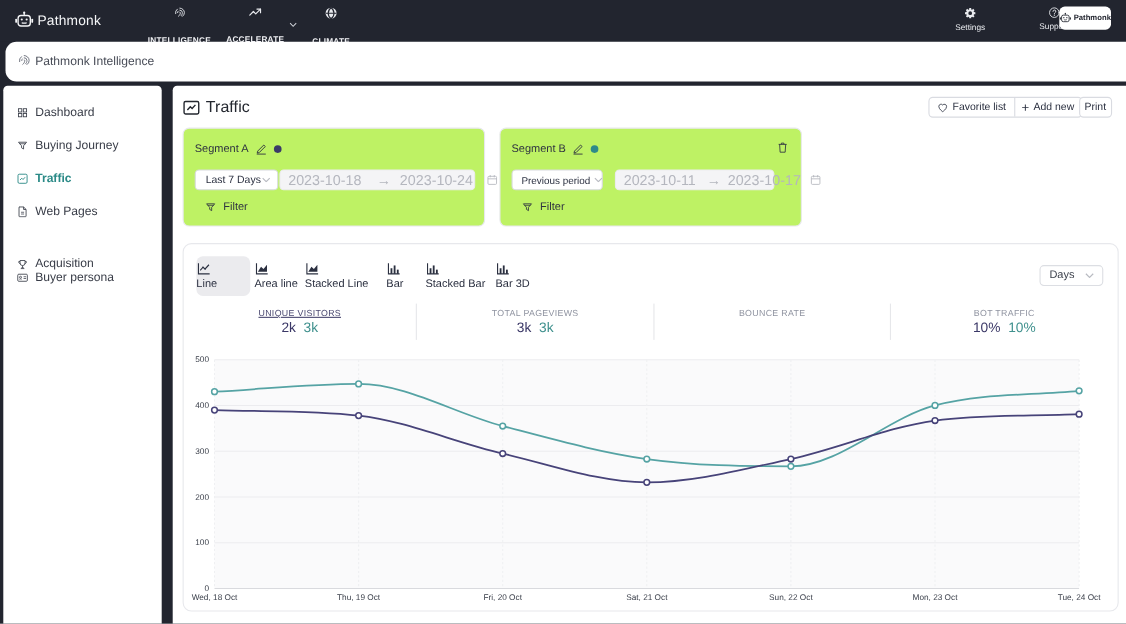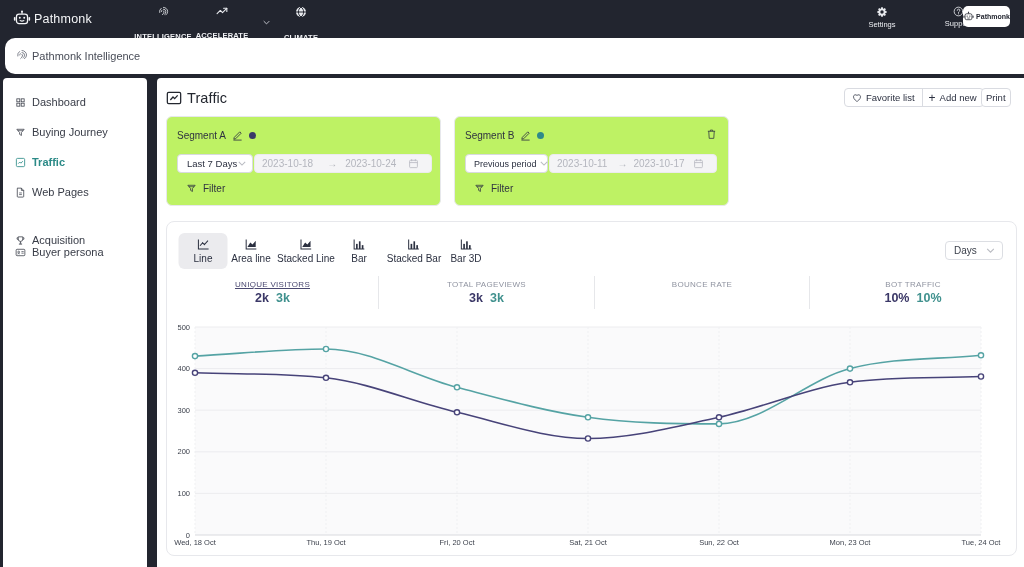--- a/index.html
+++ b/index.html
@@ -30,35 +30,35 @@
 .ph-icon{position:absolute;left:166px;top:91px}
 .btngroup{position:absolute;top:88px;height:19px;background:#fff;border:1px solid #d9dbe1;border-radius:4px;display:flex;align-items:center;font-size:9.5px;color:#2b3040}
 .btngroup .seg{display:flex;align-items:center;height:100%;padding:0 7px;gap:4px}
 .btngroup .seg+.seg{border-left:1px solid #d9dbe1}
 
 .segcard{position:absolute;top:116px;width:275px;height:90px;border:1px solid #e7e8ec;border-radius:6px;background:#bef264}
 .seghead{position:absolute;top:13px;left:10px;display:flex;align-items:center;gap:6px;font-size:10px;color:#2f3340}
 .dot{width:7px;height:7px;border-radius:50%}
 .selbox{position:absolute;top:37px;left:10px;height:19px;border:1px solid #d8dade;border-radius:4px;background:#fff;display:flex;align-items:center;justify-content:space-between;padding:0 6px 0 9px;font-size:9.5px;color:#2b3040;white-space:nowrap}
 .selbox svg,.datebox svg{flex:0 0 auto}
-.datebox{position:absolute;top:37px;height:19px;background:#f4f4f6;border:1px solid #ebebee;border-radius:4px;display:flex;align-items:center;font-size:10px;color:#b4b6be;padding:0 7px;white-space:nowrap}
+.datebox{position:absolute;top:37px;height:19px;background:#f4f4f6;border:1px solid #ebebee;border-radius:4px;display:flex;align-items:center;font-size:13px;color:#b4b6be;padding:0 7px;white-space:nowrap}
 .filterrow{position:absolute;top:66px;left:19px;display:flex;align-items:center;gap:6px;font-size:10px;color:#2f3340}
 .trash{position:absolute;top:11px;right:11px}
 
 .chartcard{position:absolute;left:166px;top:221px;width:851px;height:335px;border:1px solid #e7e8ec;border-radius:8px;background:#fff}
-.cbtn{position:absolute;top:11px;transform:translateX(-50%);display:flex;flex-direction:column;align-items:center;justify-content:center;gap:2px;height:36px;border-radius:6px;font-size:10px;color:#2b3040;white-space:nowrap}
+.cbtn{position:absolute;top:11px;transform:translateX(-50%);display:flex;flex-direction:column;justify-content:center;gap:2px;height:36px;border-radius:6px;font-size:10px;color:#2b3040;white-space:nowrap}
 .cbtn.sel{background:#ebebee;width:49px}
 .days{position:absolute;right:13px;top:19px;width:58px;height:19px;border:1px solid #dcdee3;border-radius:4px;display:flex;align-items:center;justify-content:space-between;padding:0 7px 0 8px;font-size:10px;color:#3a3f4a;background:#fff}
 
 .metrics{position:absolute;left:0;top:54px;width:100%;height:33px;display:flex}
 .metric{flex:1;text-align:center;position:relative}
 .metric+.metric{border-left:1px solid #e6e7ea}
 .mlabel{font-size:8px;font-weight:normal;letter-spacing:.3px;color:#8f93a0;margin-top:4px}
 .metric.active .mlabel{color:#4a4870;text-decoration:underline}
-.mvals{margin-top:2px;font-size:12.5px;font-weight:bold}
+.mvals{margin-top:2px;font-size:12.5px;font-weight:normal}
 .v1{color:#3b3867}.v2{color:#40918e;margin-left:7px}
 </style></head>
 <body>
 
 <svg width="0" height="0" style="position:absolute">
 <defs>
 <symbol id="robot" viewBox="0 0 24 23">
   <line x1="12" y1="2" x2="12" y2="5" stroke-width="1.6"></line>
   <circle cx="12" cy="2" r="1.4" fill="currentColor" stroke="none"></circle>
   <rect x="4.5" y="5.5" width="15" height="13" rx="3.5" stroke-width="1.7" fill="none"></rect>
@@ -164,21 +164,21 @@
         <use href="#robot"></use>
       </svg>
     <span class="lt">Pathmonk</span>
   </div>
   <div class="navitem" style="left:130px;top:6px;width:66px">
     <svg width="11" height="11" viewBox="0 0 24 24" style="color:#e8eaee;stroke:#e8eaee;stroke-linecap:round">
         <use href="#fp"></use>
       </svg>
     <div class="nt">INTELLIGENCE</div>
   </div>
-  <div class="navitem" style="left:192px;top:6px;width:60px">
+  <div class="navitem" style="left:202px;top:6px;width:60px">
     <svg width="13" height="10" viewBox="0 0 24 18" style="stroke:#e8eaee;stroke-linecap:round;stroke-linejoin:round">
         <use href="#trend"></use>
       </svg>
     <div class="nt">ACCELERATE</div>
   </div>
   <div class="navitem" style="left:282px;top:6px;width:38px">
     <svg width="12" height="12" viewBox="0 0 24 24" style="color:#e8eaee">
         <use href="#globe"></use>
       </svg>
     <div class="nt">CLIMATE</div>
@@ -314,21 +314,21 @@
   </div>
   <svg class="trash" width="11" height="12" viewBox="0 0 24 24" style="stroke:#2f3340">
       <use href="#trash"></use>
     </svg>
   <div class="selbox" style="width:83px;font-size:9px;padding:0 5px 0 8px">
       <span>Previous period</span>
       <svg width="8" height="5" viewBox="0 0 10 6" style="stroke:#b9bbc2;margin-left:3px">
         <use href="#chev"></use>
       </svg>
     </div>
-  <div class="datebox" style="left:94px;width:168px">
+  <div class="datebox" style="left:104px;width:145px">
       <span>2023-10-11</span>
       <span style="margin:0 6px 0 10px">→</span>
       <span>2023-10-17</span>
     <svg width="11" height="11" viewBox="0 0 24 24" style="margin-left:8px;stroke:#b4b6be">
         <use href="#calendar"></use>
       </svg>
     </div>
   <div class="filterrow">
       <svg width="11" height="11" viewBox="0 0 24 24" style="stroke:#2f3340">
         <use href="#funnel"></use>

